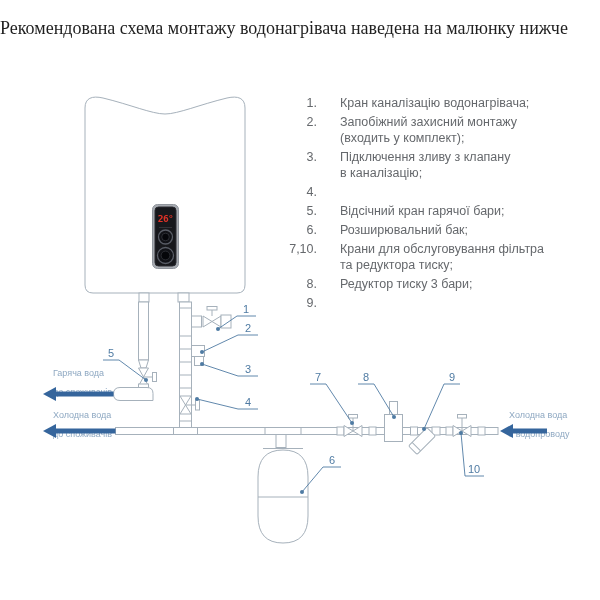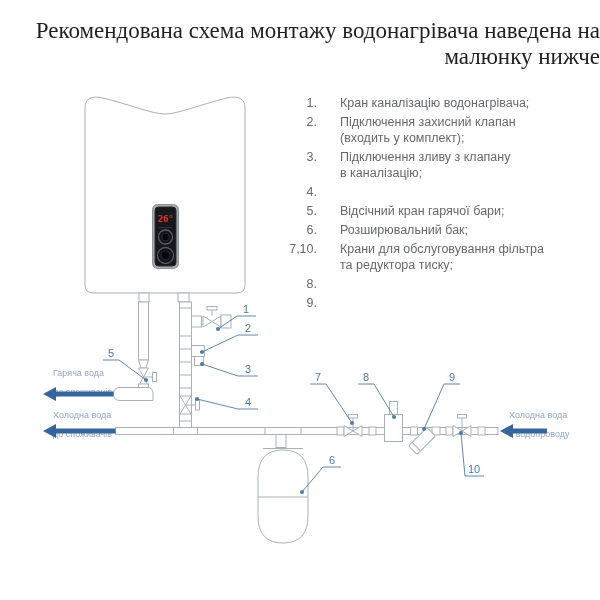--- a/index.html
+++ b/index.html
@@ -1,22 +1,22 @@
 <!DOCTYPE html>
 <html><head>
 <meta charset="utf-8">
 <style>
   html,body{margin:0;padding:0;}
   body{
     width:600px;height:600px;position:relative;overflow:hidden;
     background:#ffffff;font-family:"Liberation Sans",sans-serif;
   }
   .page-title{
-    position:absolute;top:18px;left:0;right:0;text-align:right;
-    font-family:"Liberation Serif",serif;font-size:23px;color:#1f1f1f;
+    position:absolute;top:18px;left:0;right:0;text-align:left;
+    font-family:"Liberation Serif",serif;font-size:18px;color:#1f1f1f;
   }
   .legend{position:absolute;left:287px;top:95px;width:292px;}
   .legend-row{display:flex;margin-bottom:3px;}
   .legend-num{
     width:30px;text-align:right;flex:0 0 30px;
     font-size:12.5px;line-height:16px;color:#65686c;
   }
   .legend-text{
     margin-left:23px;width:239px;
     font-size:12.5px;line-height:16px;color:#65686c;white-space:pre-line;
@@ -48,21 +48,21 @@
 
 <div class="page-title">Рекомендована схема монтажу водонагрівача наведена на малюнку нижче</div>
 
 <div class="legend">
   <div class="legend-row">
     <span class="legend-num">1.</span>
     <span class="legend-text">Кран каналізацію водонагрівача;</span>
   </div>
   <div class="legend-row">
     <span class="legend-num">2.</span>
-    <span class="legend-text">Підключення захисний клапан
+    <span class="legend-text">Запобіжний захисний монтажу
 (входить у комплект);</span>
   </div>
   <div class="legend-row">
     <span class="legend-num">3.</span>
     <span class="legend-text">Підключення зливу з клапану
 в каналізацію;</span>
   </div>
   <div class="legend-row">
     <span class="legend-num">4.</span>
   </div>
@@ -74,20 +74,21 @@
     <span class="legend-num">6.</span>
     <span class="legend-text">Розширювальний бак;</span>
   </div>
   <div class="legend-row">
     <span class="legend-num">7,10.</span>
     <span class="legend-text">Крани для обслуговування фільтра
 та редуктора тиску;</span>
   </div>
   <div class="legend-row">
     <span class="legend-num">8.</span>
+    <span class="legend-text">Редуктор тиску 3 бари;</span>
   </div>
   <div class="legend-row">
     <span class="legend-num">9.</span>
   </div>
 </div>
 
 <div class="flow-label lbl-hot-out">Гаряча вода
 до споживачів</div>
 <div class="flow-label lbl-cold-out">Холодна вода
 до споживачів</div>

